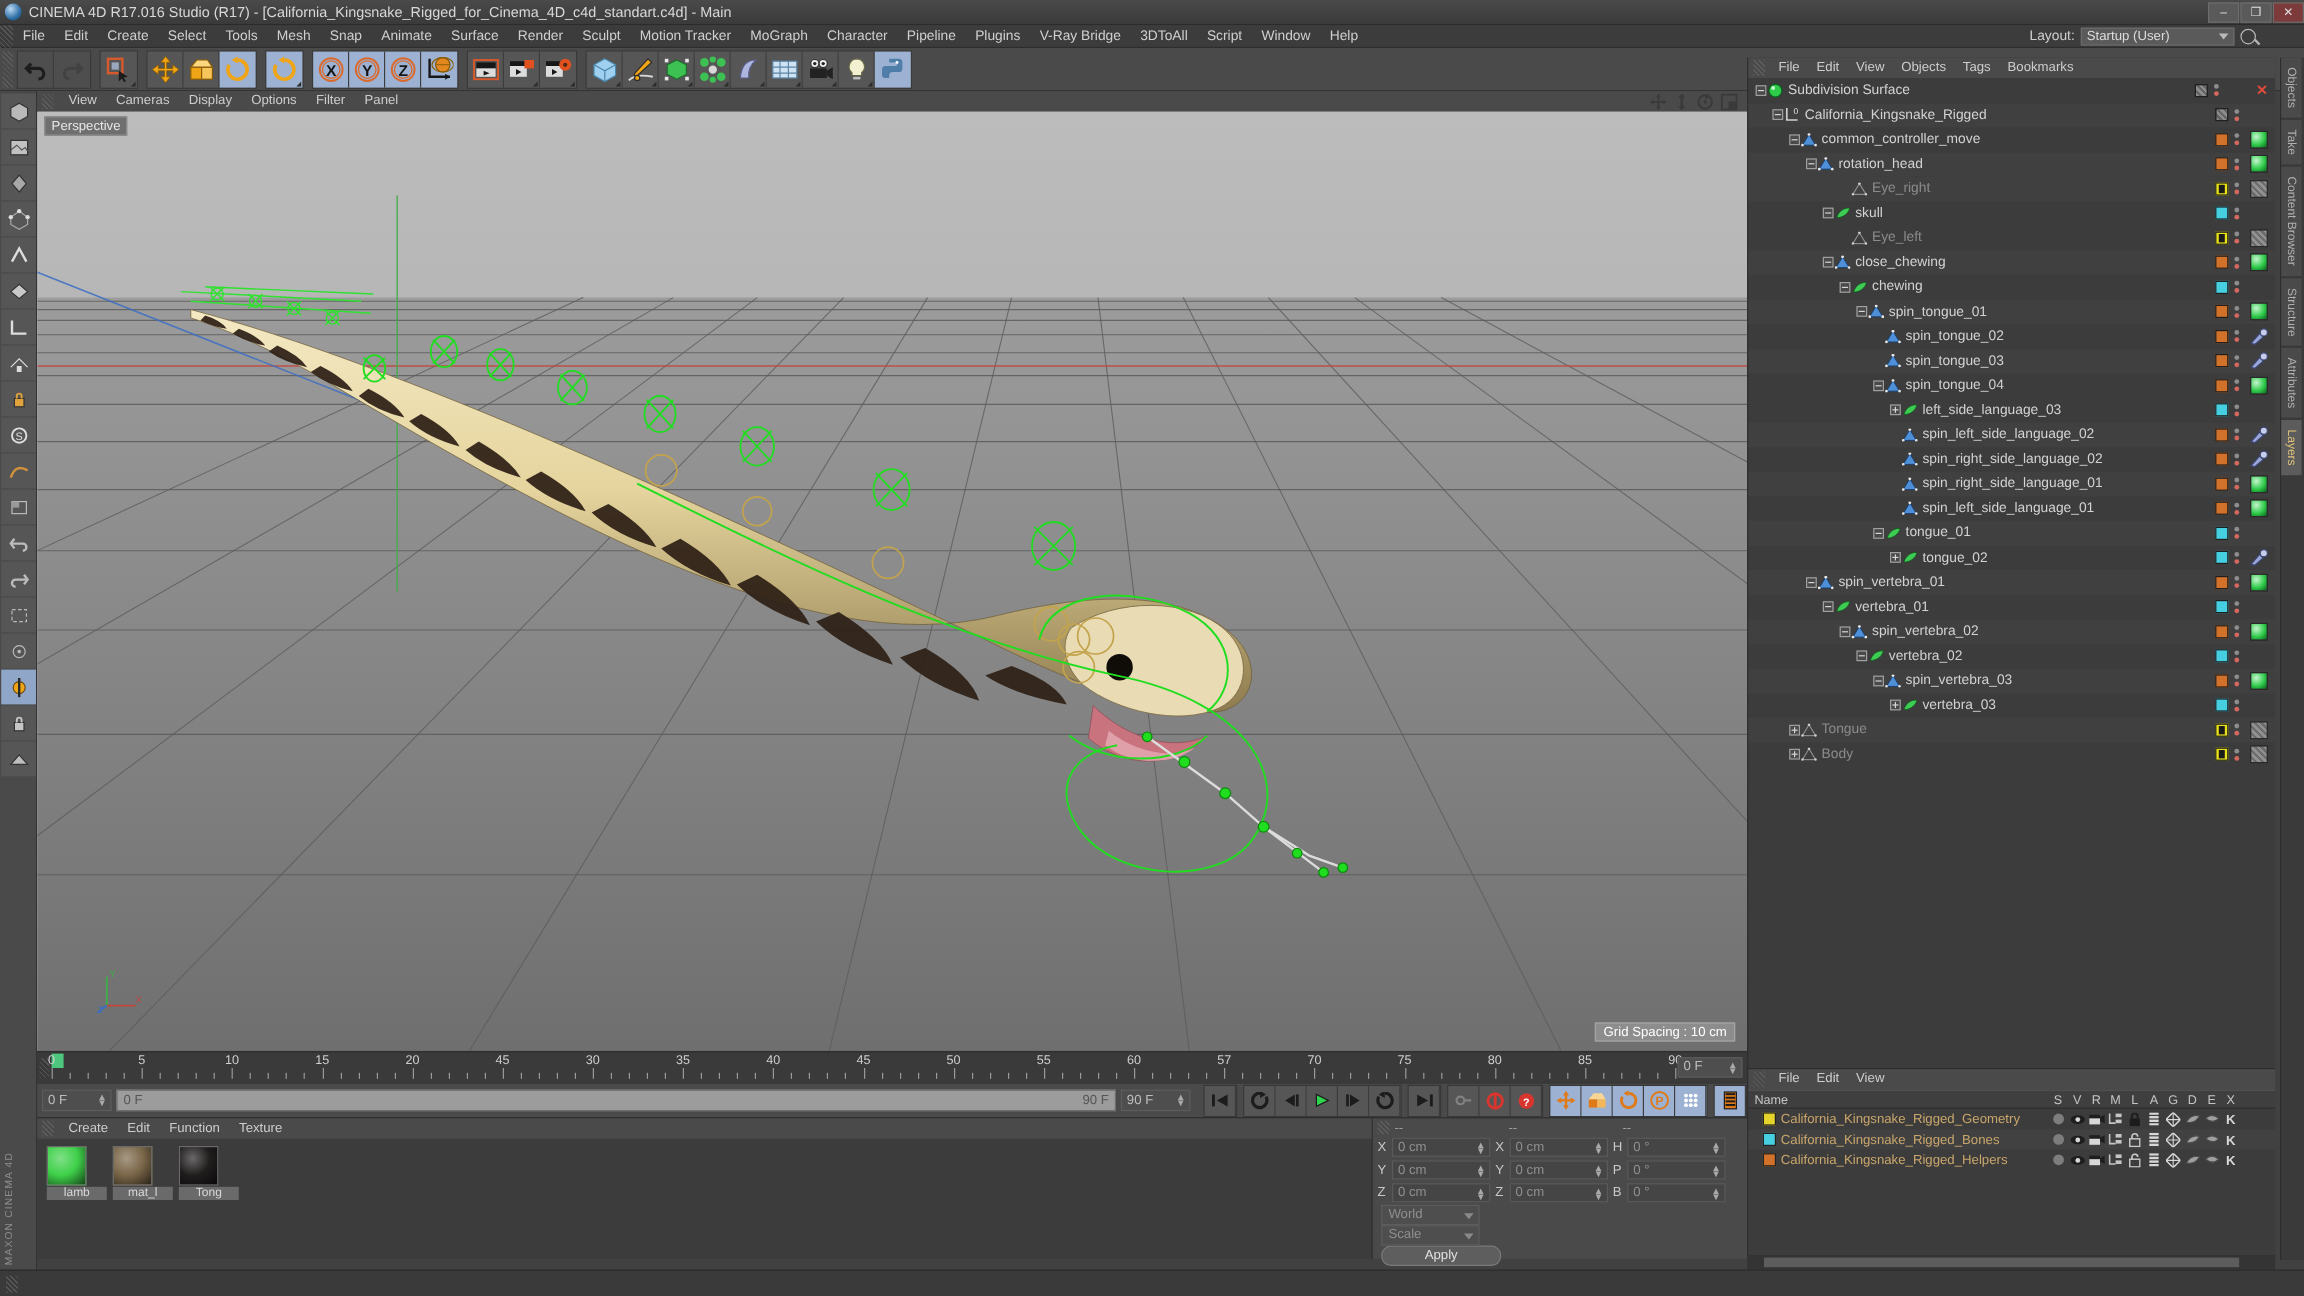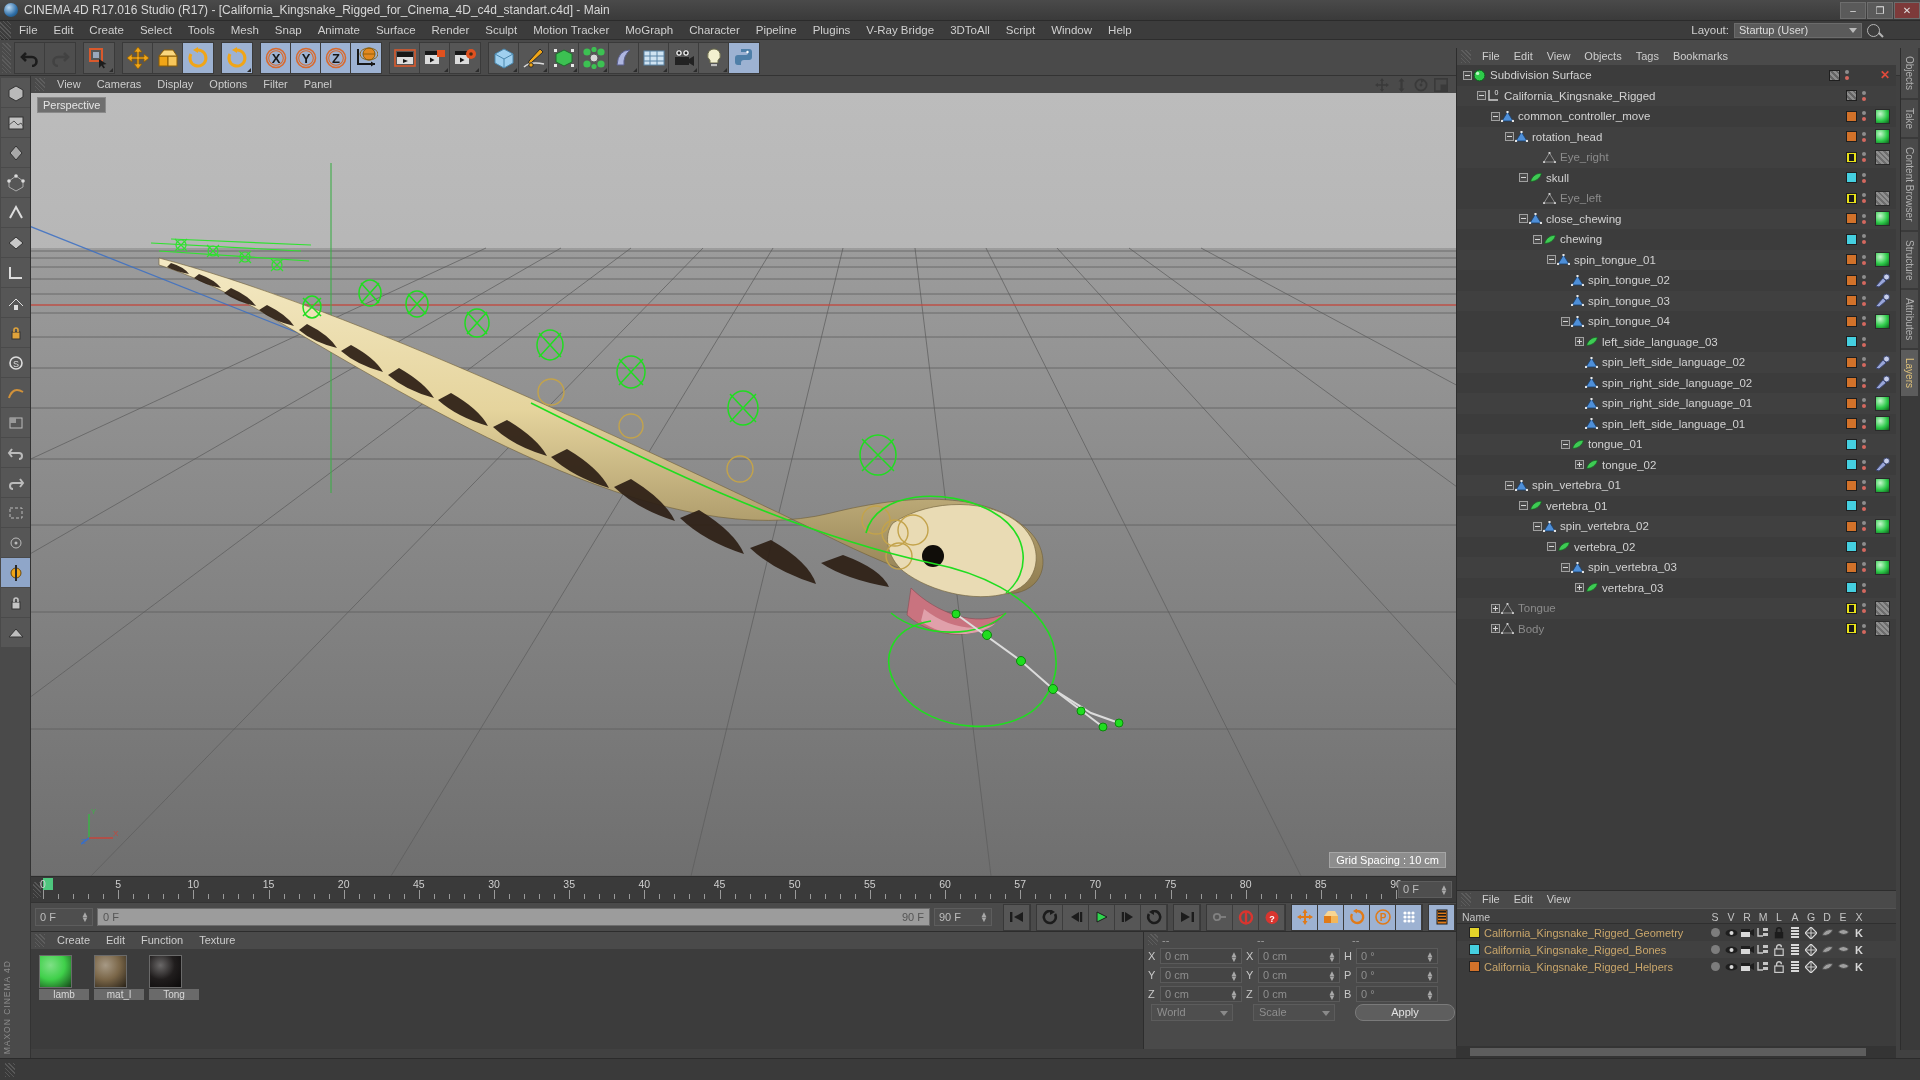--- a/index.html
+++ b/index.html
@@ -114,21 +114,21 @@
   
   .coord{ position:absolute; left:1144px; top:931px; width:312px; height:118px;
      background:#4a4a4a; border-top:1px solid #2d2d2d;}
   .cdhead{height:15px;display:flex;align-items:center;font-size:11px;color:#9e9e9e;}
   .cdhead .grip{ width:10px;height:11px;
      background-image:repeating-linear-gradient(45deg,#6a6a6a 0 1px,transparent 1px 3px);opacity:.6;margin:0 4px;}
   .cdrow{ display:flex; align-items:center; height:17px; margin-bottom:2px; padding-left:4px;}
   .cdlab{ width:12px; font-size:11px; color:#c8c8c8; }
   .cdin{ width:82px;height:16px;background:#454545;border:1px solid #5a5a5a;color:#8f8f8f;
      font-size:11px;line-height:14px;padding:0 4px;margin-right:4px;position:relative;}
-  .cdbtns{ display:flex; gap:20px; padding-left:7px; margin-top:2px;}
+  .cdbtns{ display:flex; gap:0; padding-left:7px; margin-top:2px;flex-direction:column;}
   .cdsel{ width:82px;height:17px;background:#4e4e4e;border:1px solid #5c5c5c;color:#8f8f8f;
       font-size:11px;line-height:15px;padding:0 5px;position:relative;}
   .cdsel .carr{position:absolute;right:4px;top:6px;border-left:4px solid transparent;
       border-right:4px solid transparent;border-top:5px solid #8a8a8a;}
   .applybtn{ width:100px;height:17px;background:#5e5e5e;border:1px solid #7a7a7a;border-radius:8px;
       font-size:11px;color:#e2e2e2;text-align:center;line-height:15px;}
 
   
   .objmgr{ position:absolute; left:1456px; top:48px; width:440px; height:842px;
      background:#3c3c3c; border-left:1px solid #2d2d2d; }

